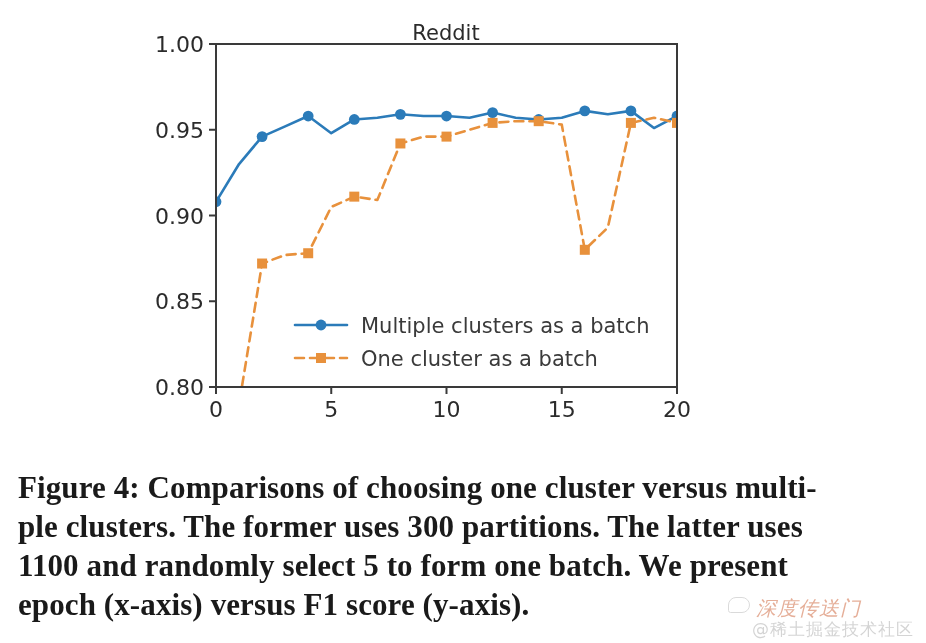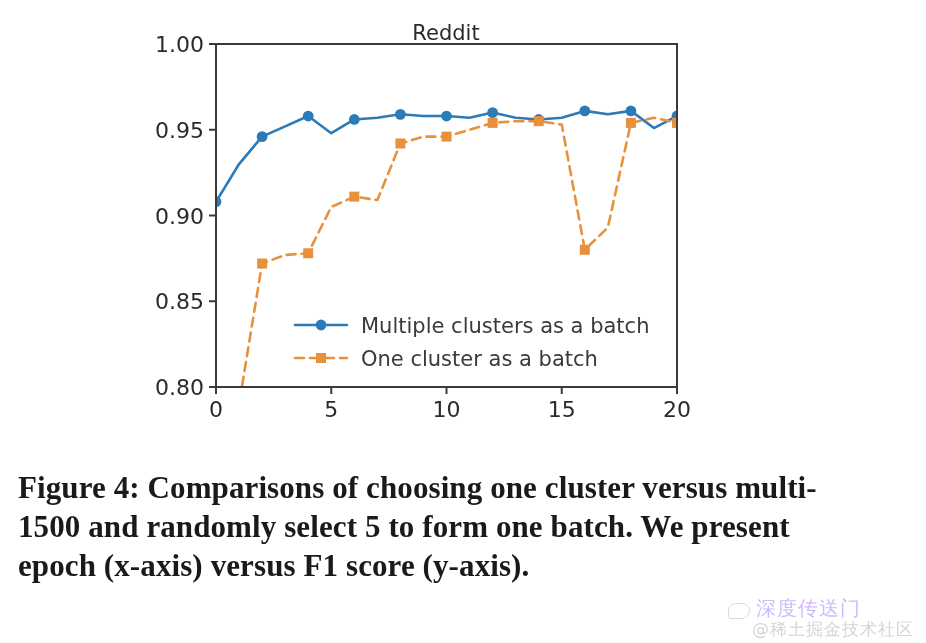--- a/index.html
+++ b/index.html
@@ -63,26 +63,27 @@
     width: 190px;
     text-align: left;
     opacity: 0.42;
     color: #8b8b8b;
     font-family: "DejaVu Sans", sans-serif;
     pointer-events: none;
     user-select: none;
   }
   #watermark .wm-row1 {
     display: flex;
-    align-items: flex-end;
+    align-items: flex-start;
     gap: 6px;
     font-size: 20px;
     letter-spacing: 1px;
     line-height: 22px;
-    color: #8b5cf6;
+    color: #c2410c;
+    font-style: italic;
   }
   #watermark .wm-row2 {
     font-size: 17px;
     letter-spacing: 1px;
     line-height: 20px;
     padding-left: 24px;
     color: #9a9a9a;
   }
   .wm-logo {
     width: 22px; height: 16px;
@@ -175,21 +176,22 @@
           <text x="361" y="333" class="legend-label">Multiple clusters as a batch</text>
           <line x1="295" y1="358" x2="347" y2="358" stroke="#e8913c" stroke-width="2.6" stroke-linecap="round" stroke-dasharray="9,6"></line>
           <rect x="316" y="353" width="10" height="10" fill="#e8913c"></rect>
           <text x="361" y="366" class="legend-label">One cluster as a batch</text>
         </g>
     </svg>
   </div>
 
   <div id="caption">
     <span class="cap-line">Figure 4: Comparisons of choosing one cluster versus multi-</span>
-    <span class="cap-line">1500 and randomly select 5 to form one batch. We present</span>
+    <span class="cap-line">ple clusters. The former uses 300 partitions. The latter uses</span>
+    <span class="cap-line">1100 and randomly select 5 to form one batch. We present</span>
     <span class="cap-line">epoch (x-axis) versus F1 score (y-axis).</span>
   </div>
 
   <div id="watermark">
     <div class="wm-row1">
       <span class="wm-logo"></span>
       <span>深度传送门</span>
     </div>
     <div class="wm-row2">@稀土掘金技术社区</div>
   </div>

